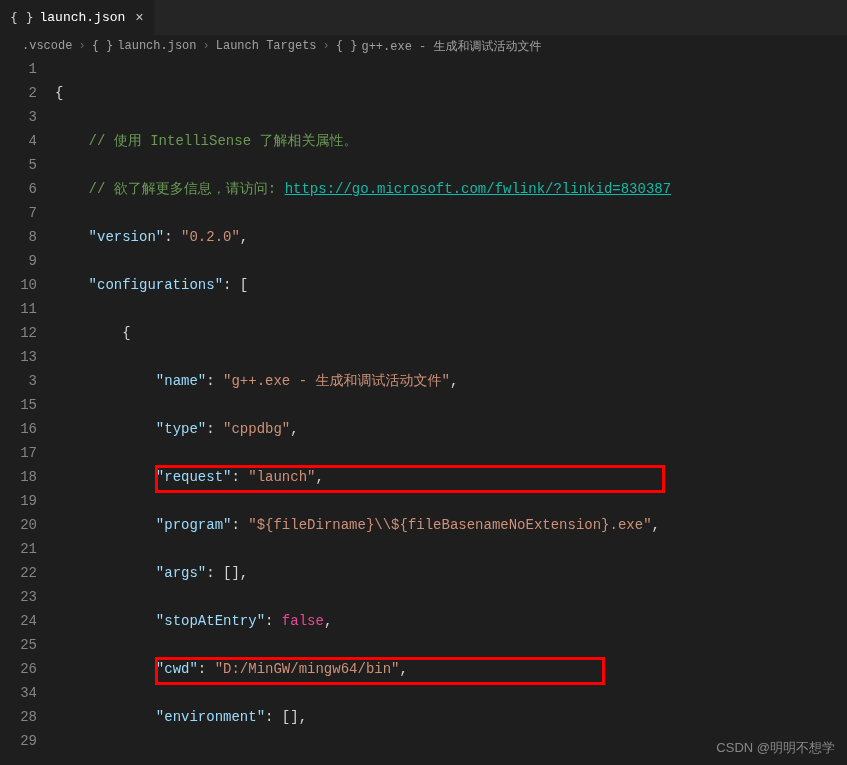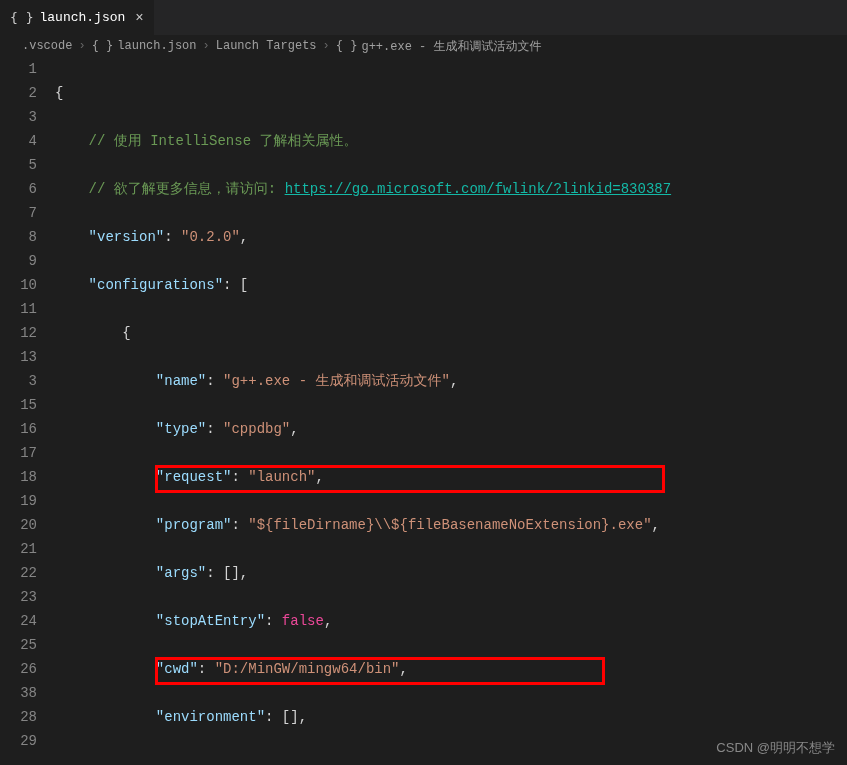--- a/index.html
+++ b/index.html
@@ -145,21 +145,21 @@
     <div class="line">17</div>
       <div class="line">18</div>
       <div class="line">19</div>
       <div class="line">20</div>
     <div class="line">21</div>
       <div class="line">22</div>
       <div class="line">23</div>
       <div class="line">24</div>
     <div class="line">25</div>
       <div class="line">26</div>
-      <div class="line">38</div>
+      <div class="line">34</div>
       <div class="line">28</div>
     <div class="line">29</div>
   </div>
   <div class="code">
 <div class="line"><span class="s-punc">{</span></div>
 <div class="line">    <span class="s-comment">// 使用 IntelliSense 了解相关属性。</span></div>
 <div class="line">    <span class="s-comment">// 欲了解更多信息，请访问: </span><span class="s-link">https://go.microsoft.com/fwlink/?linkid=830387</span></div>
 <div class="line">    <span class="s-key">"version"</span><span class="s-punc">: </span><span class="s-string">"0.2.0"</span><span class="s-punc">,</span></div>
 <div class="line">    <span class="s-key">"configurations"</span><span class="s-punc">: [</span></div>
 <div class="line">        <span class="s-punc">{</span></div>

